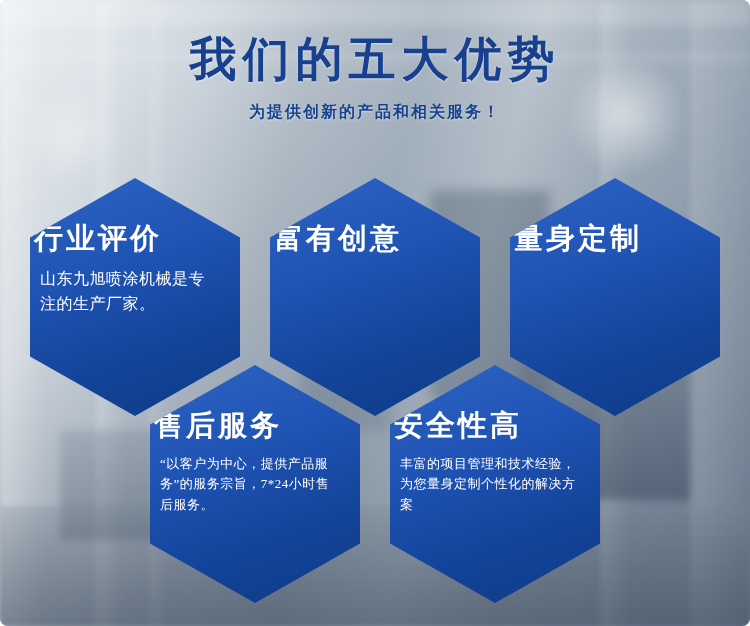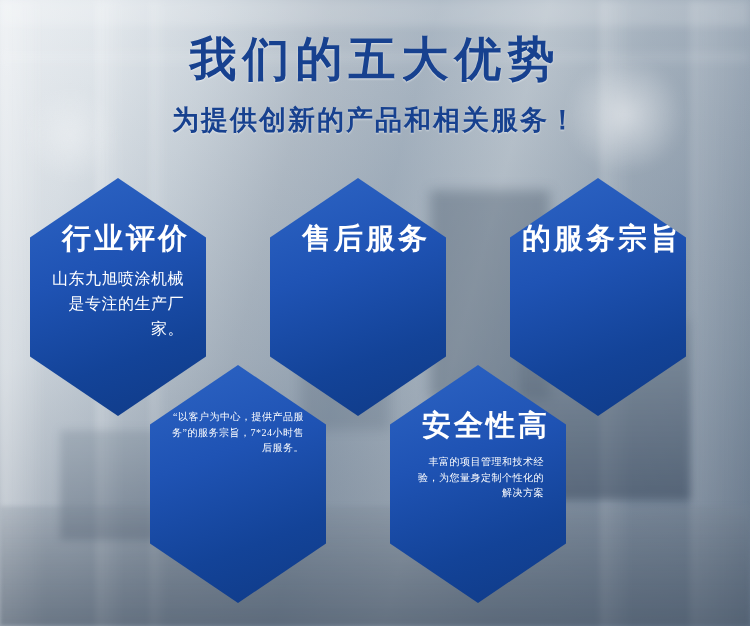--- a/index.html
+++ b/index.html
@@ -11,20 +11,21 @@
     height: 626px;
     font-family: "Liberation Sans", sans-serif;
     overflow: hidden;
   }
   #page {
     position: relative;
     width: 750px;
     height: 626px;
     overflow: hidden;
     background: #b9c3cc;
+    border-radius: 8px;
   }
   
   #bg {
     position: absolute;
     inset: 0;
     background:
       linear-gradient(to bottom, rgba(255,255,255,0.12), rgba(40,60,85,0.10) 58%, rgba(30,45,70,0.30)),
       linear-gradient(105deg, #e9edf1 0%, #dfe5ea 12%, #c9d2da 24%, #aeb9c4 36%, #9fadbb 48%, #b4bfc9 60%, #9aa8b6 72%, #8d9cac 84%, #7e8e9f 100%);
   }
   #bg .pillar {
@@ -78,37 +79,37 @@
     font-size: 47px;
     letter-spacing: 6px;
     color: #17418f;
     text-shadow: 0 1px 2px rgba(255,255,255,0.55);
     line-height: 1.1;
   }
   .subtitle {
     margin-top: 16px;
     font-family: "Liberation Serif", serif;
     font-weight: bold;
-    font-size: 27px;
+    font-size: 16px;
     letter-spacing: 2px;
     color: #17418f;
     text-shadow: 0 1px 2px rgba(255,255,255,0.5);
   }
   
   .hex {
     position: absolute;
-    width: 176px;
+    width: 210px;
     height: 238px;
     -webkit-clip-path: polygon(50% 0%, 100% 25%, 100% 75%, 50% 100%, 0% 75%, 0% 25%);
     clip-path: polygon(50% 0%, 100% 25%, 100% 75%, 50% 100%, 0% 75%, 0% 25%);
     background: linear-gradient(160deg, #2d64c4 0%, #1f53b4 38%, #134398 72%, #0f3a86 100%);
     color: #ffffff;
-    text-align: right;
+    text-align: left;
     box-sizing: border-box;
-    padding: 44px 16px 20px 12px;
+    padding: 44px 16px 20px 4px;
   }
   .hex .h-title {
     font-family: "Liberation Serif", serif;
     font-weight: bold;
     font-size: 29px;
     letter-spacing: 3px;
     line-height: 1.15;
     margin-bottom: 12px;
     white-space: nowrap;
   }
@@ -117,21 +118,21 @@
     font-size: 16px;
     line-height: 1.55;
     letter-spacing: 0.5px;
     padding: 0 6px;
   }
   #hex-0 { left: 30px;  top: 178px; }
   #hex-1 { left: 270px; top: 178px; }
   #hex-2 { left: 510px; top: 178px; }
   #hex-3 { left: 150px; top: 365px; }
   #hex-4 { left: 390px; top: 365px; }
-  #hex-3 .h-body, #hex-4 .h-body { font-size: 10px; }
+  #hex-3 .h-body, #hex-4 .h-body { font-size: 13px; }
 </style>
 </head>
 <body>
 
 <div id="page">
 
   <div id="bg">
     <div class="pillar" style="left:0px;width:44px;"></div>
     <div class="pillar" style="left:96px;width:26px;opacity:.7;"></div>
     <div class="pillar" style="left:150px;width:16px;opacity:.5;"></div>
@@ -152,28 +153,29 @@
     <div class="title">我们的五大优势</div>
     <div class="subtitle">为提供创新的产品和相关服务！</div>
   </div>
 
   <div class="hex" id="hex-0">
     <div class="h-title">行业评价</div>
     <div class="h-body">山东九旭喷涂机械是专注的生产厂家。</div>
   </div>
 
   <div class="hex" id="hex-1">
-    <div class="h-title">售后服务</div>
+    <div class="h-title">富有创意</div>
   </div>
 
   <div class="hex" id="hex-2">
-    <div class="h-title">的服务宗旨</div>
+    <div class="h-title">量身定制</div>
   </div>
 
   <div class="hex" id="hex-3">
+    <div class="h-title">售后服务</div>
     <div class="h-body">“以客户为中心，提供产品服务”的服务宗旨，7*24小时售后服务。</div>
   </div>
 
   <div class="hex" id="hex-4">
     <div class="h-title">安全性高</div>
     <div class="h-body">丰富的项目管理和技术经验，为您量身定制个性化的解决方案</div>
   </div>
 
 </div>
 

